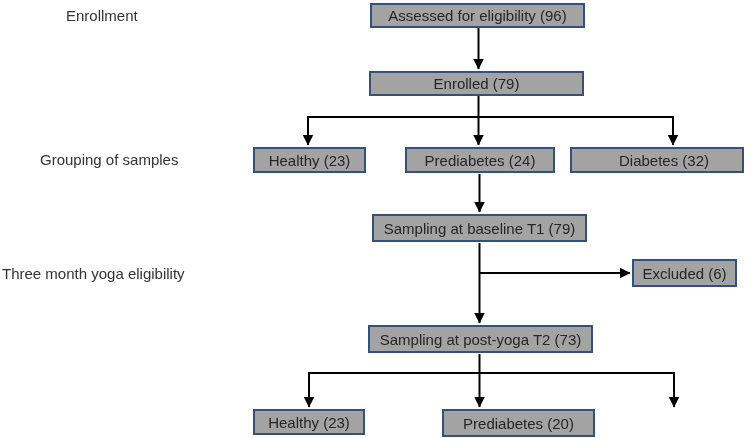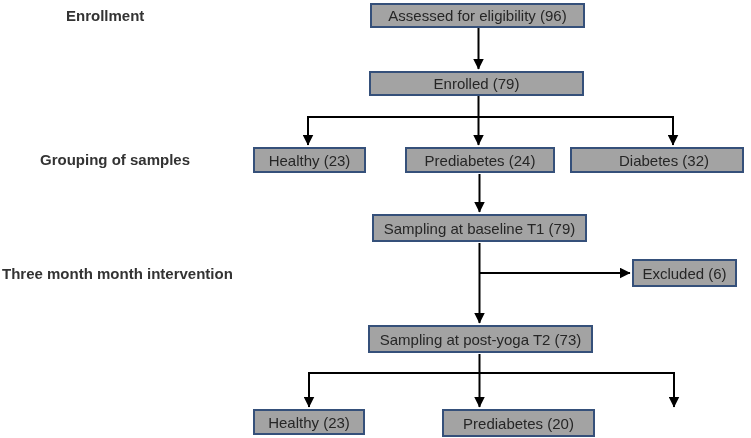--- a/index.html
+++ b/index.html
@@ -37,21 +37,20 @@
     white-space: nowrap;
     line-height: 1;
   }
   .stage-label {
     position: absolute;
     z-index: 2;
     color: #333333;
     font-size: 15px;
     white-space: nowrap;
     line-height: 1.2;
-    font-weight: bold;
   }
   
   .n-assessed      { left: 370px; top: 3px;   width: 215px; height: 25px; }
   .n-enrolled      { left: 369px; top: 71px;  width: 215px; height: 25px; }
   .n-g-healthy     { left: 253px; top: 147px; width: 113px; height: 26px; }
   .n-g-prediabetes { left: 405px; top: 147px; width: 150px; height: 26px; }
   .n-g-diabetes    { left: 570px; top: 147px; width: 174px; height: 26px; padding-left: 14px; }
   .n-baseline      { left: 372px; top: 214px; width: 215px; height: 28px; }
   .n-excluded      { left: 632px; top: 259px; width: 105px; height: 28px; }
   .n-postyoga      { left: 368px; top: 325px; width: 225px; height: 28px; }
@@ -93,21 +92,21 @@
       <line x1="479.5" y1="354" x2="479.5" y2="373"></line>
       <line x1="309" y1="373" x2="674" y2="373"></line>
       <line x1="309" y1="372" x2="309" y2="407" marker-end="url(#arrow)"></line>
       <line x1="479.5" y1="373" x2="479.5" y2="407" marker-end="url(#arrow)"></line>
       <line x1="674" y1="372" x2="674" y2="407" marker-end="url(#arrow)"></line>
     </g>
   </svg>
 
   <div class="stage-label l-enrollment">Enrollment</div>
   <div class="stage-label l-grouping">Grouping of samples</div>
-  <div class="stage-label l-intervention">Three month month intervention</div>
+  <div class="stage-label l-intervention">Three month yoga eligibility</div>
 
   <div class="node n-assessed">Assessed for eligibility (96)</div>
   <div class="node n-enrolled">Enrolled (79)</div>
 
   <div class="node n-g-healthy">Healthy (23)</div>
   <div class="node n-g-prediabetes">Prediabetes (24)</div>
   <div class="node n-g-diabetes">Diabetes (32)</div>
 
   <div class="node n-baseline">Sampling at baseline T1 (79)</div>
   <div class="node n-excluded">Excluded (6)</div>

